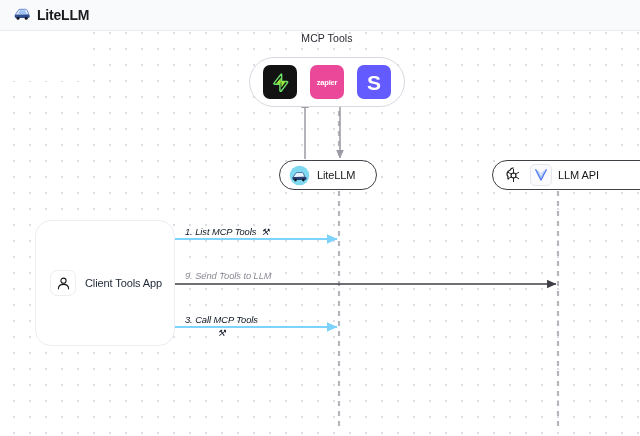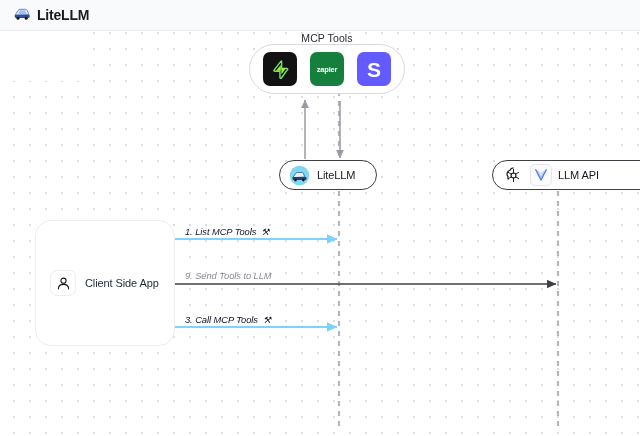--- a/index.html
+++ b/index.html
@@ -51,35 +51,35 @@
   }
 
   .svg-layer { position: absolute; left: 0; top: 0; width: 640px; height: 405px; }
 
   
   .node { position: absolute; }
 
   #mcp-tools-group { left: 249px; top: 1px; width: 156px; }
   #mcp-tools-caption {
     text-align: center; font-size: 10.5px; color: #2a2a33; font-weight: 400;
-    margin-bottom: 0; letter-spacing: 0.1px;
+    margin-bottom: 13px; letter-spacing: 0.1px;
   }
   #mcp-tools-box {
     width: 156px; height: 50px;
     border: 1.2px solid #d8d8e0; border-radius: 25px;
     background: #ffffff;
     display: flex; align-items: center; justify-content: center; gap: 13px;
   }
   .tool-icon {
     width: 34px; height: 34px; border-radius: 7px;
     display: flex; align-items: center; justify-content: center;
     flex: none;
   }
   .tool-supabase { background: #121212; }
-  .tool-zapier   { background: #15803d; }
+  .tool-zapier   { background: #ec4899; }
   .tool-stripe   { background: #635bff; }
   .tool-zapier .zap-text {
     color: #ffffff; font-size: 7.5px; font-weight: 700; letter-spacing: -0.2px;
   }
   .tool-stripe .s-text {
     color: #ffffff; font-size: 21px; font-weight: 700; line-height: 1;
     font-family: "Liberation Sans", sans-serif;
   }
 
   
@@ -136,21 +136,21 @@
     background: transparent;
     font-style: italic;
   }
   .edge-label .lbl-text { padding: 0 1px; }
   .tool-glyph {
     font-size: 9px; line-height: 1;
     background: #ffffff; padding: 1px 1px 0 1px;
   }
   #label-1 { left: 184px; top: 196px; color: #111827; }
   #label-2 { left: 184px; top: 240px; color: #8a8a95; }
-  #label-3 { left: 184px; top: 284px; color: #111827; }
+  #label-3 { left: 184px; top: 284px; color: #111827; flex-direction: column; }
 </style>
 </head>
 <body>
 
 <div id="app-header">
   <div id="brand">
     <span>
       <svg width="17" height="14" viewBox="0 0 17 14" aria-hidden="true">
         <path d="M1 9.2 L4.3 4.2 C4.7 3.6 5.3 3.3 6 3.3 L11.6 3.3 C12.4 3.3 13 3.7 13.3 4.4 L15 8.6 Z" fill="#e9eef8" stroke="#5b7fc7" stroke-width="0.9" stroke-linejoin="round"></path>
         <rect x="0.7" y="8.7" width="15" height="3.2" rx="1.3" fill="#2f4f8f"></rect>
@@ -265,21 +265,21 @@
     <span class="node-label">LLM API</span>
   </div>
 
   <div class="node" id="node-client">
     <span id="client-avatar">
       <svg width="15" height="15" viewBox="0 0 18 18" aria-hidden="true">
         <circle cx="9" cy="5.6" r="3.1" fill="none" stroke="#18181b" stroke-width="1.3"></circle>
         <path d="M2.9 15.4 C2.9 11.8 5.6 10 9 10 C12.4 10 15.1 11.8 15.1 15.4" fill="none" stroke="#18181b" stroke-width="1.3" stroke-linecap="round"></path>
       </svg>
     </span>
-    <span class="node-label">Client Side App</span>
+    <span class="node-label">Client Tools App</span>
   </div>
 
   <div class="edge-label" id="label-1">
     <span class="lbl-text">1. List MCP Tools</span>
     <span class="tool-glyph">⚒</span>
   </div>
 
   <div class="edge-label" id="label-2">
     <span class="lbl-text">9. Send Tools to LLM</span>
   </div>

